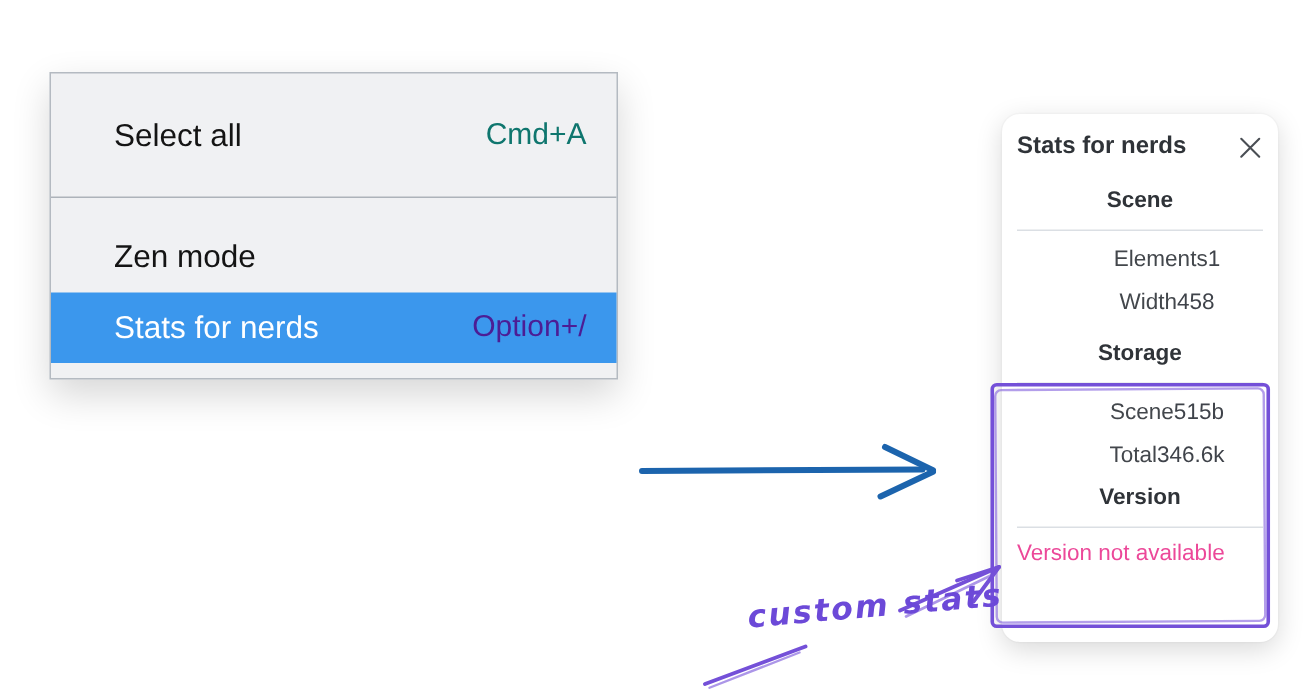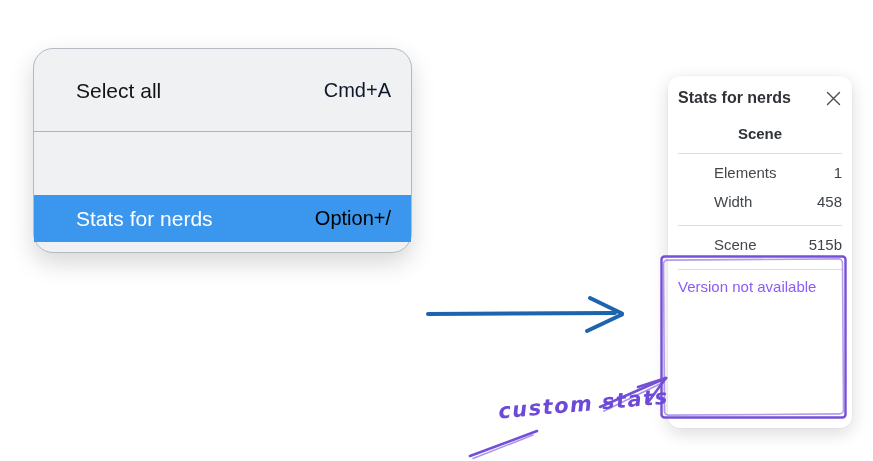--- a/index.html
+++ b/index.html
@@ -3,54 +3,54 @@
 <meta charset="utf-8">
 <style>
   * { margin:0; padding:0; box-sizing:border-box; }
   html,body { width:873px; height:461px; background:#ffffff; overflow:hidden;
               font-family:"Liberation Sans", sans-serif; }
   .stage { position:relative; width:873px; height:461px; }
 
   
   .menu {
     position:absolute; left:33px; top:48px; width:379px;
-    background:#f0f1f3; border:1px solid #b4bac1; border-radius:20px;
+    background:#f0f1f3; border:1px solid #b4bac1; border-radius:0;
     box-shadow:0 10px 24px rgba(0,0,0,.16);
     padding:18px 0 10px 0;
   }
   .menu-row {
     height:47px; display:flex; align-items:center; justify-content:space-between;
     padding:0 20px 0 42px; font-size:21px; color:#141414; cursor:default;
   }
-  .menu-row .shortcut { font-size:20px; color:#0f172a; }
+  .menu-row .shortcut { font-size:20px; color:#0f766e; }
   .menu-divider { height:1px; background:#adb3ba; margin:17px 0 16px 0; }
   .menu-row.highlighted { background:#3b97ed; color:#ffffff; }
-  .menu-row.highlighted .shortcut { color:#000000;text-align:right; }
+  .menu-row.highlighted .shortcut { color:#4c1d95;text-align:right; }
 
   
   .panel {
     position:absolute; left:668px; top:76px; width:184px; height:352px;
     background:#ffffff; border-radius:12px;
     box-shadow:0 5px 18px rgba(0,0,0,.15), 0 0 0 1px rgba(0,0,0,.02);
     padding:12px 10px; font-size:15px; color:#43474c;
   }
   .panel-header { display:flex; align-items:center; justify-content:space-between; height:20px; }
   .panel-title { font-weight:bold; font-size:16px; color:#2f3338; }
   .close-btn { background:none; border:none; width:18px; height:18px; cursor:pointer;
                display:flex; align-items:center; justify-content:center; padding:0; }
   .section-header { text-align:center; font-weight:bold; font-size:15px; color:#2f3338;
                     line-height:20px; }
   .sh-scene   { margin-top:16px; }
   .sh-storage { margin-top:10px; }
   .sh-version { margin-top:4px; }
   .divider { height:1px; background:#dbdfe4; margin-top:9px; }
   .rows { margin-top:5px; }
-  .stat-row { display:flex; justify-content:space-between; line-height:28.5px;margin-left:36px; }
+  .stat-row { display:flex; justify-content:center; line-height:28.5px;margin-left:36px; }
   .stat-row .stat-value { color:#3f434a; }
-  .version-note { line-height:28px; margin-top:3px; color:#8b5cf6; }
+  .version-note { line-height:28px; margin-top:3px; color:#ec4899; }
 
   
   .overlay { position:absolute; left:0; top:0; width:873px; height:461px; pointer-events:none; }
   .annotation-text {
     position:absolute; left:498px; top:392px;
     font-size:21px; font-weight:bold; font-style:italic; letter-spacing:1.5px;
     color:#6c49d8; transform:rotate(-5deg);
     font-family:"DejaVu Sans", sans-serif; white-space:nowrap;
   }
 </style>
@@ -59,20 +59,21 @@
 
 <div class="stage">
 
   <div class="menu">
     <div class="menu-row">
       <span>Select all</span>
       <span class="shortcut">Cmd+A</span>
     </div>
     <div class="menu-divider"></div>
     <div class="menu-row">
+      <span>Zen mode</span>
     </div>
     <div class="menu-row highlighted">
       <span>Stats for nerds</span>
       <span class="shortcut">Option+/</span>
     </div>
   </div>
 
   <div class="panel">
     <div class="panel-header">
       <span class="panel-title">Stats for nerds</span>
@@ -89,28 +90,34 @@
       <div class="stat-row">
         <span>Elements</span>
         <span class="stat-value">1</span>
       </div>
       <div class="stat-row">
         <span>Width</span>
         <span class="stat-value">458</span>
       </div>
     </div>
 
+    <div class="section-header sh-storage">Storage</div>
     <div class="divider"></div>
     <div class="rows">
       <div class="stat-row">
         <span>Scene</span>
         <span class="stat-value">515b</span>
       </div>
+      <div class="stat-row">
+        <span>Total</span>
+        <span class="stat-value">346.6k</span>
+      </div>
     </div>
 
+    <div class="section-header sh-version">Version</div>
     <div class="divider"></div>
     <div class="version-note">Version not available</div>
   </div>
 
   <svg class="overlay" viewBox="0 0 873 461">
 
     <g stroke="#1c64ad" stroke-width="4" stroke-linecap="round" fill="none">
       <path d="M428,314 L615,313"></path>
       <path d="M590,298 L622,313.5"></path>
       <path d="M587,331 L622,314.5"></path>

